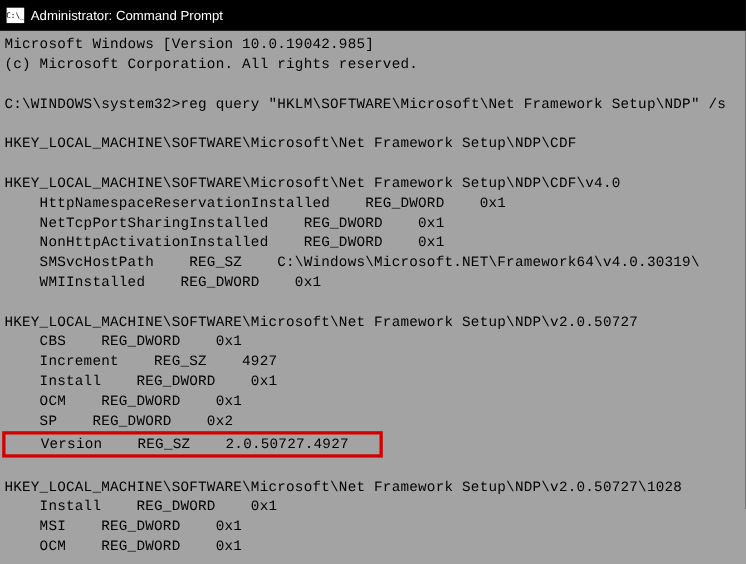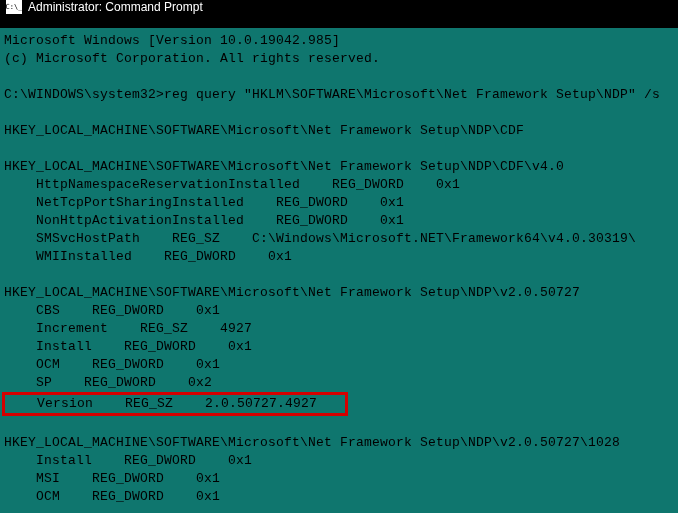--- a/index.html
+++ b/index.html
@@ -7,21 +7,21 @@
     width: 678px;
     height: 513px;
     background: #000;
     font-family: Consolas, 'Courier New', monospace;
     overflow: hidden;
   }
   .titlebar {
     height: 28px;
     background: #000;
     display: flex;
-    align-items: flex-start;
+    align-items: center;
     padding: 0 6px;
     gap: 6px;
   }
   .titlebar-icon {
     width: 16px;
     height: 14px;
     background: #fff;
     position: relative;
     display: flex;
     align-items: center;
@@ -33,21 +33,21 @@
     font-size: 7px;
     font-family: Consolas, monospace;
     line-height: 1;
   }
   .titlebar-text {
     color: #fff;
     font-size: 12px;
     font-family: 'Segoe UI', Tahoma, sans-serif;
   }
   .terminal {
-    background: #0f766e;
+    background: #a3a3a3;
     color: #000;
     font-size: 13px;
     line-height: 18px;
     padding: 4px 4px;
     height: calc(513px - 28px);
     white-space: pre;
     overflow: hidden;
     letter-spacing: 0.2px;
   }
   .highlight-box {

